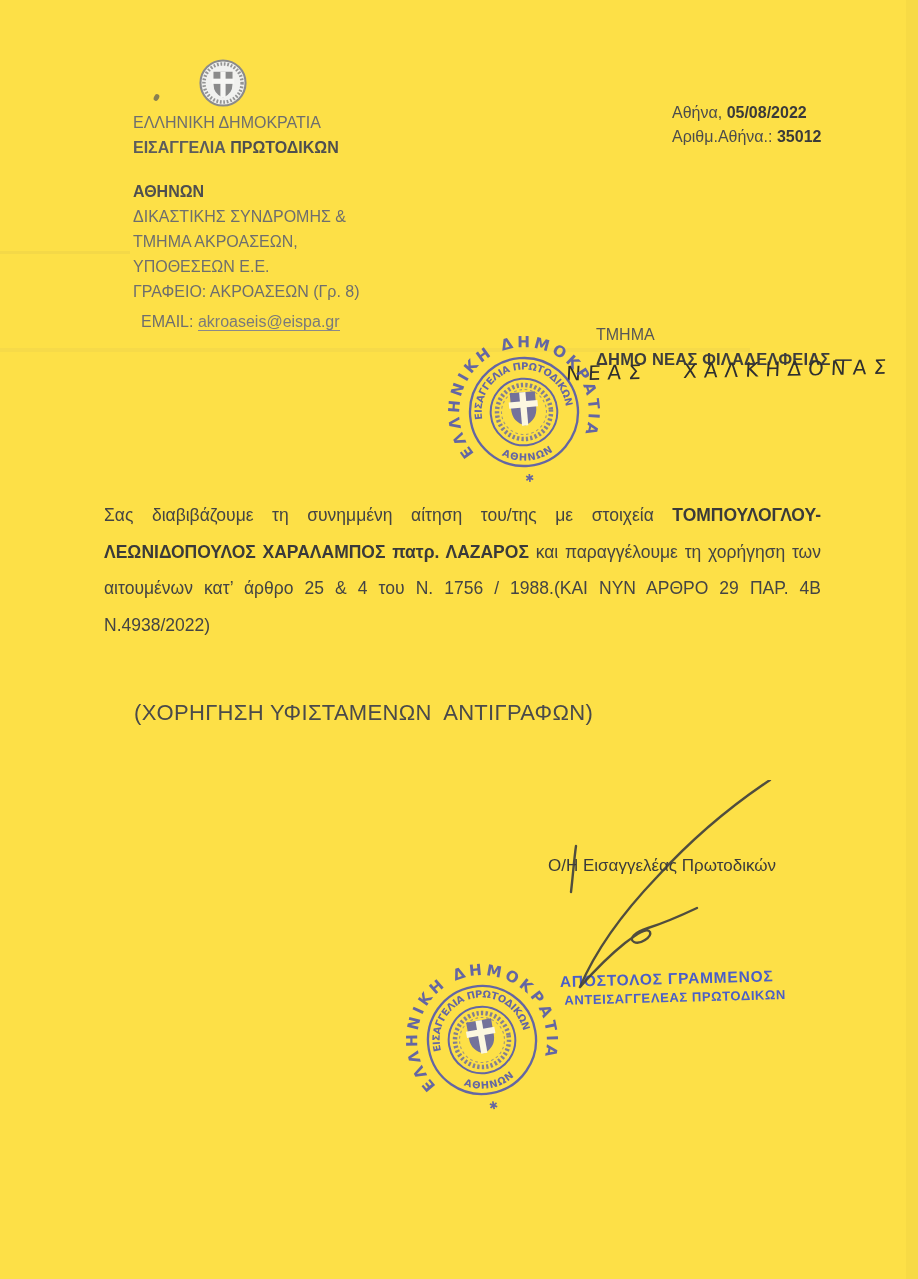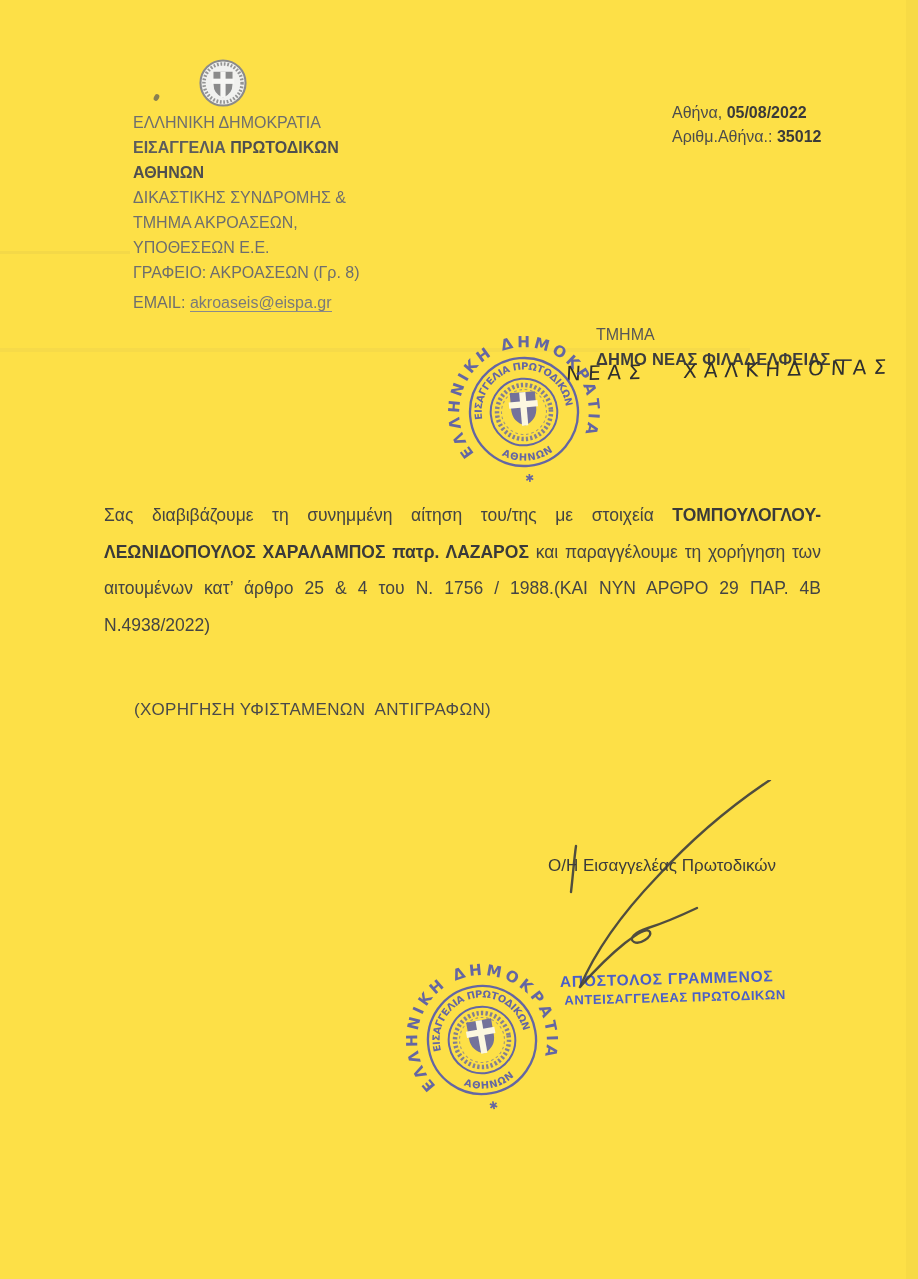--- a/index.html
+++ b/index.html
@@ -2,38 +2,38 @@
 <html><head>
 <meta charset="utf-8">
 <style>
   html,body{margin:0;padding:0;}
   body{background:#e8e8e8;font-family:"Liberation Sans","DejaVu Sans",sans-serif;}
   #page{position:relative;width:918px;height:1279px;background:#fde047;overflow:hidden;
         box-shadow:0 0 4px rgba(0,0,0,.2);}
   .abs{position:absolute;}
   
   .header-block{left:133px;top:110px;width:300px;z-index:2;font-size:16px;line-height:25px;color:#6e6e6e;}
-  .hdr-bold{font-weight:bold;color:#4f4f4f;}
+  .hdr-bold{font-weight:bold;color:#4f4f4f;margin-top:19px;}
   .hdr-semi{color:#5c5c5c;font-weight:bold;}
-  .email-line{margin-top:5px;}
+  .email-line{margin-top:5px;margin-left:8px;}
   .email-link{color:#7a7a7a;text-decoration:none;border-bottom:1px solid #8a8a8a;}
   
   .meta-block{left:672px;top:101px;z-index:2;font-size:16px;line-height:24px;color:#4c4c4c;}
   .meta-strong{font-weight:bold;color:#3a3a3a;}
   
   .recipient-block{left:596px;top:322px;z-index:2;font-size:16px;line-height:25px;color:#575757;}
   .recipient-line1{font-weight:bold;color:#3d3d3d;font-size:16.5px;letter-spacing:.2px;}
   .handwritten{left:566px;top:358px;width:330px;z-index:2;font-size:20px;color:#2f2f2f;
      letter-spacing:7px;word-spacing:22px;transform:rotate(-1.2deg) skewX(-4deg);
      font-family:"DejaVu Sans",sans-serif;}
   
   .body-par{left:104px;top:497px;width:717px;z-index:2;font-size:17.5px;line-height:36.5px;
      text-align:justify;color:#444;}
   .body-bold{font-weight:bold;color:#3a3a3a;}
-  .parenthetical{left:134px;top:700px;z-index:2;font-size:17px;color:#4a4a4a;
+  .parenthetical{left:134px;top:700px;z-index:2;font-size:22px;color:#4a4a4a;
      letter-spacing:.3px;white-space:pre-wrap;}
   
   .sig-title{left:548px;top:856px;z-index:2;font-size:17px;color:#3b3b3b;}
   .name-stamp{left:560px;top:970px;z-index:3;color:#4a5ec8;transform:rotate(-1.5deg);}
   .name-stamp-l1{font-size:15.5px;font-weight:bold;letter-spacing:.8px;}
   .name-stamp-l2{font-size:13px;font-weight:bold;letter-spacing:.6px;margin:2px 0 0 4px;}
   #signature-svg{left:540px;top:780px;z-index:4;}
   
   .stamp{z-index:3;opacity:.85;}
   .stamp-middle{left:434px;top:322px;transform:rotate(-5deg);}

